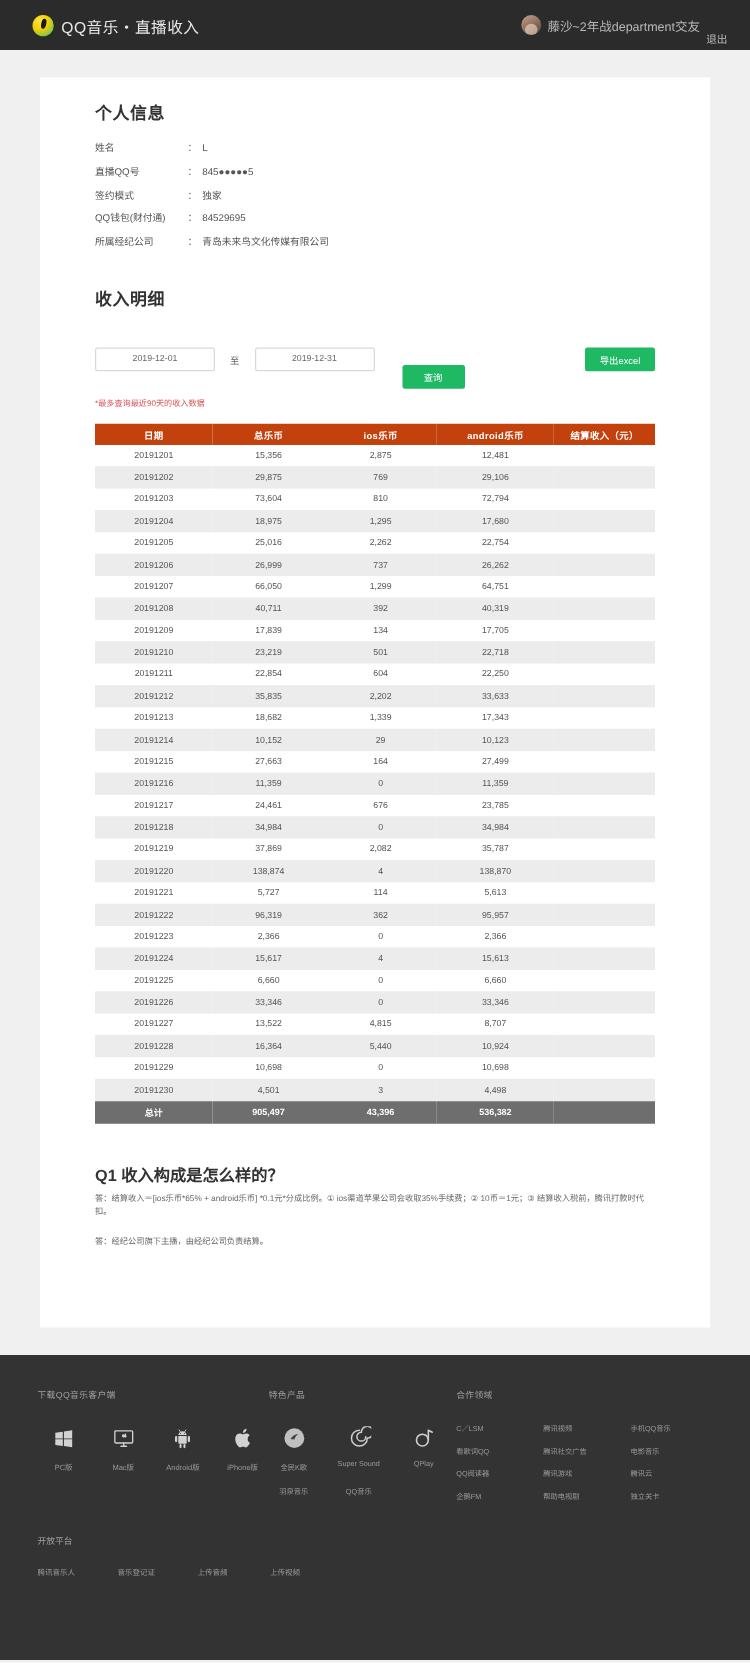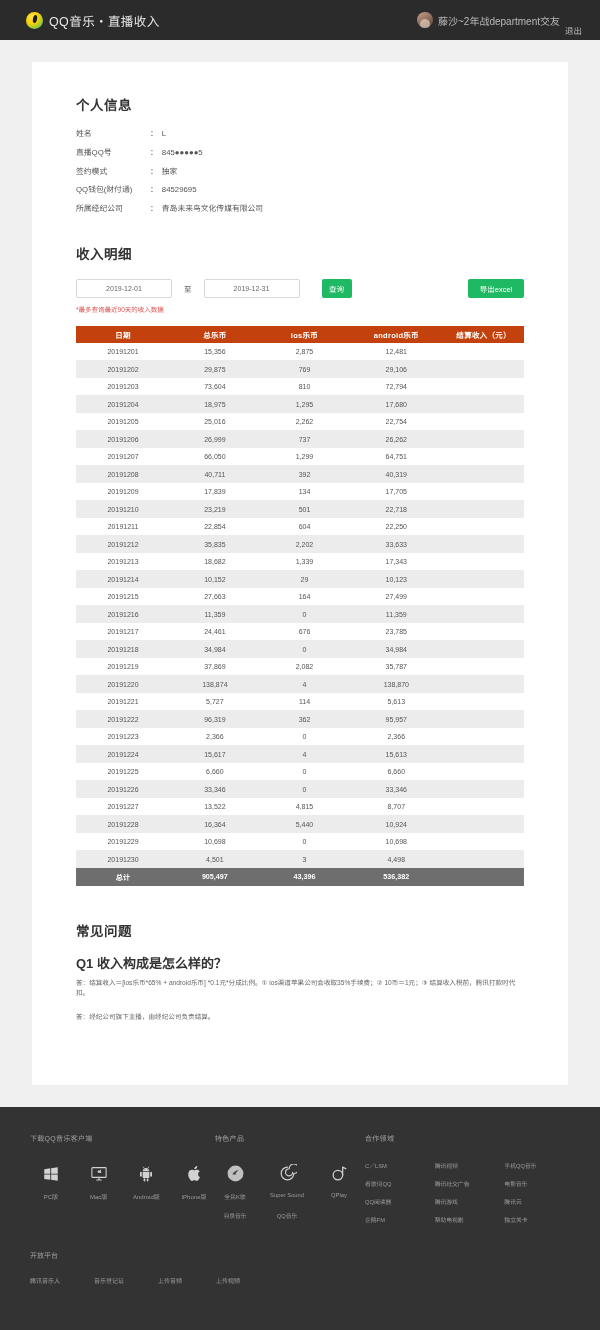--- a/index.html
+++ b/index.html
@@ -47,21 +47,21 @@
     width: 10px; height: 10px; border-radius: 50%;
     background: rgba(255,235,215,.55);
   }
   .user-name { color: #b9b9b9; font-size: 10px; white-space: nowrap; }
   .logout { color: #b9b9b9; font-size: 8.5px; cursor: pointer; margin-top: 20px; }
 
   
   .page-wrap { padding: 22px 32px 0 32px; }
   .card {
     background: #fff;
-    padding: 32px 0 48px 0;
+    padding: 17px 0 48px 0;
     min-height: 960px;
   }
   .card-inner { padding: 0 44px; }
 
   h2.section-title {
     font-size: 13.5px; color: #333; margin: 0 0 16px 0;
     font-weight: bold; letter-spacing: .5px;
   }
 
   
@@ -88,21 +88,21 @@
     display: flex; align-items: center; justify-content: center;
     font-family: "Liberation Sans", sans-serif;
   }
   .range-sep { font-size: 7.5px; color: #666; margin: 0 12px; }
   .btn {
     height: 19px; border: none; border-radius: 2px;
     background: #1fb863; color: #fff; font-size: 7.5px;
     display: flex; align-items: center; justify-content: center;
     cursor: pointer; font-family: "Liberation Sans", sans-serif;
   }
-  .btn-query { width: 30px; margin-left: 22px; }
+  .btn-query { width: 50px; margin-left: 22px; margin-top: 28px; }
   .btn-export { width: 56px; margin-left: auto; }
   .tip { font-size: 6.5px; color: #d9534f; margin-top: 6px; }
 
   
   table.income {
     width: 100%; border-collapse: collapse; margin-top: 12px;
     table-layout: fixed;
   }
   table.income th {
     background: #c2410c; color: #fff; font-size: 7.5px;
@@ -474,21 +474,20 @@
               <td>总计</td>
               <td>905,497</td>
               <td>43,396</td>
               <td>536,382</td>
               <td></td>
             </tr>
           </tbody>
   </table>
 
   <div class="faq">
-    <h2 class="section-title">常见问题</h2>
     <p class="faq-q">Q1 收入构成是怎么样的？</p>
     <p class="faq-a">答：结算收入＝[ios乐币*65% + android乐币] *0.1元*分成比例。① ios渠道苹果公司会收取35%手续费；② 10币＝1元；③ 结算收入税前，腾讯打款时代扣。</p>
     <p class="faq-a">答：经纪公司旗下主播，由经纪公司负责结算。</p>
   </div>
 
 </div>
 </div>
 </div>
 
 <div class="footer">

